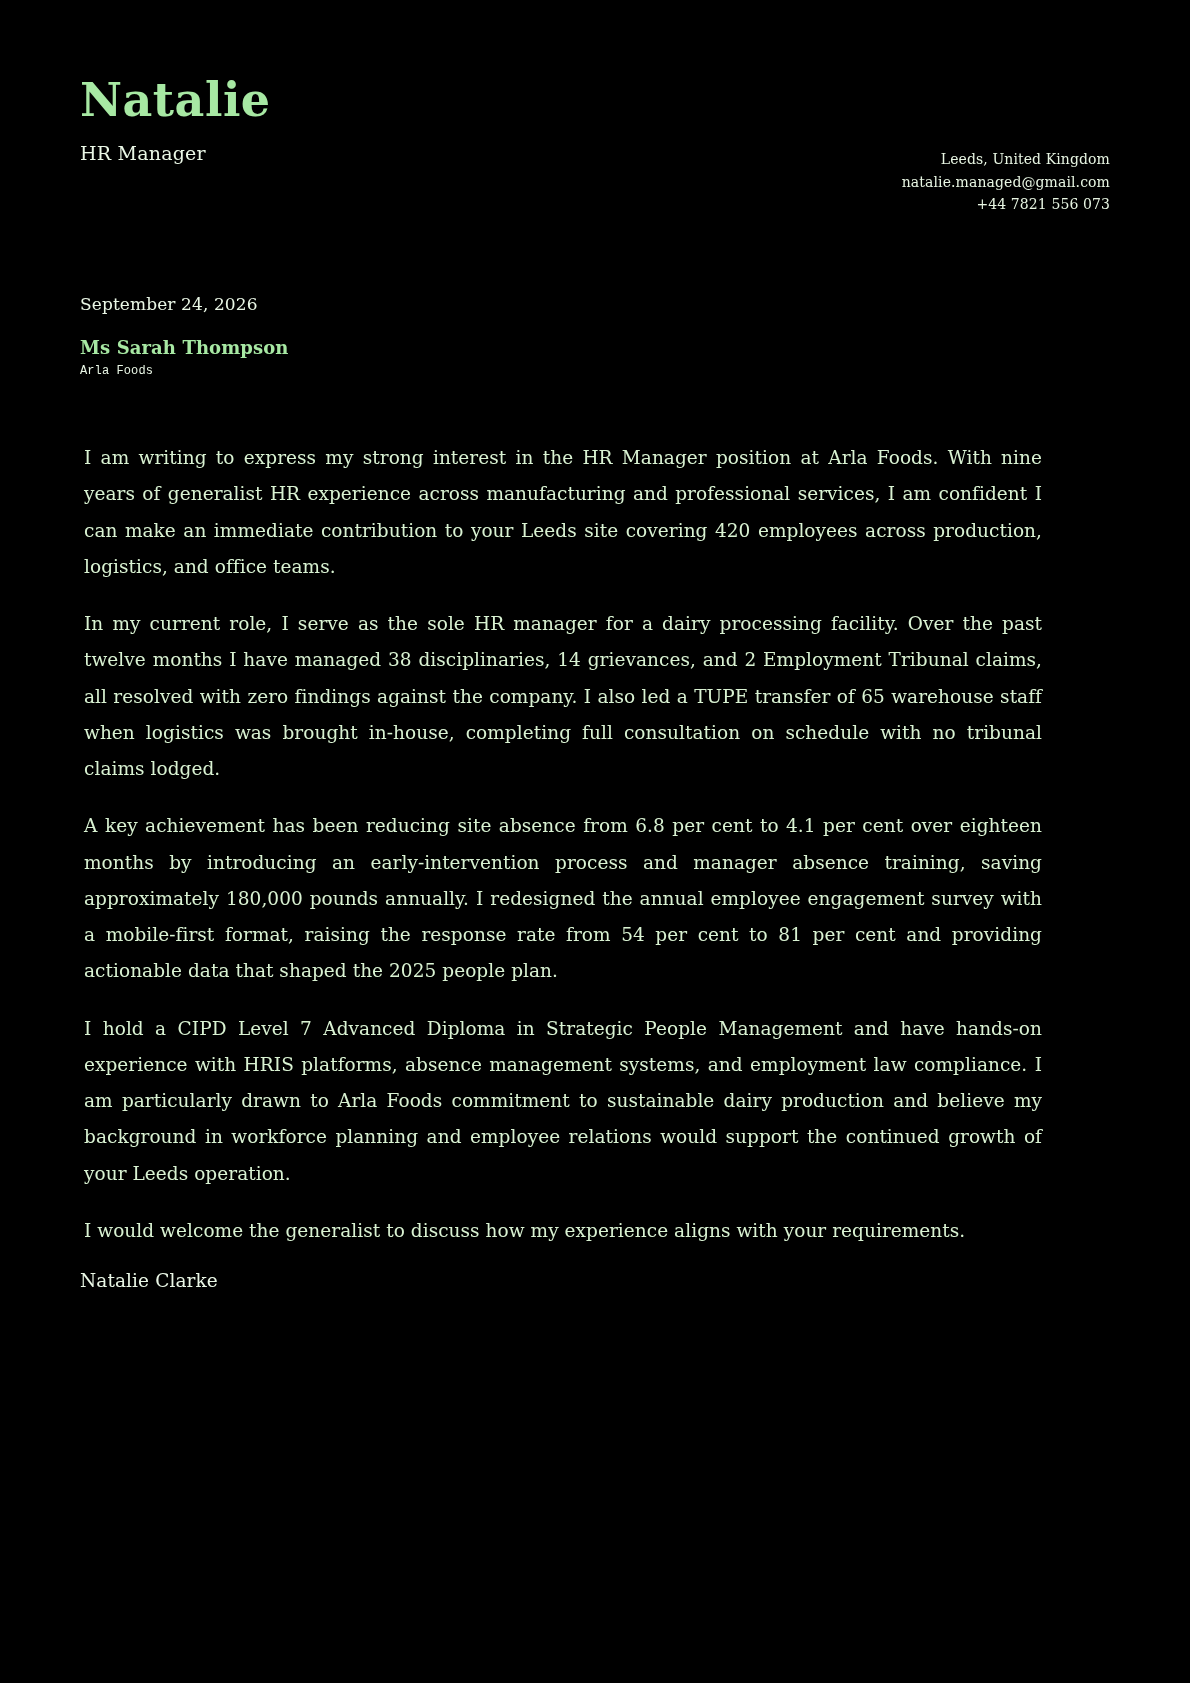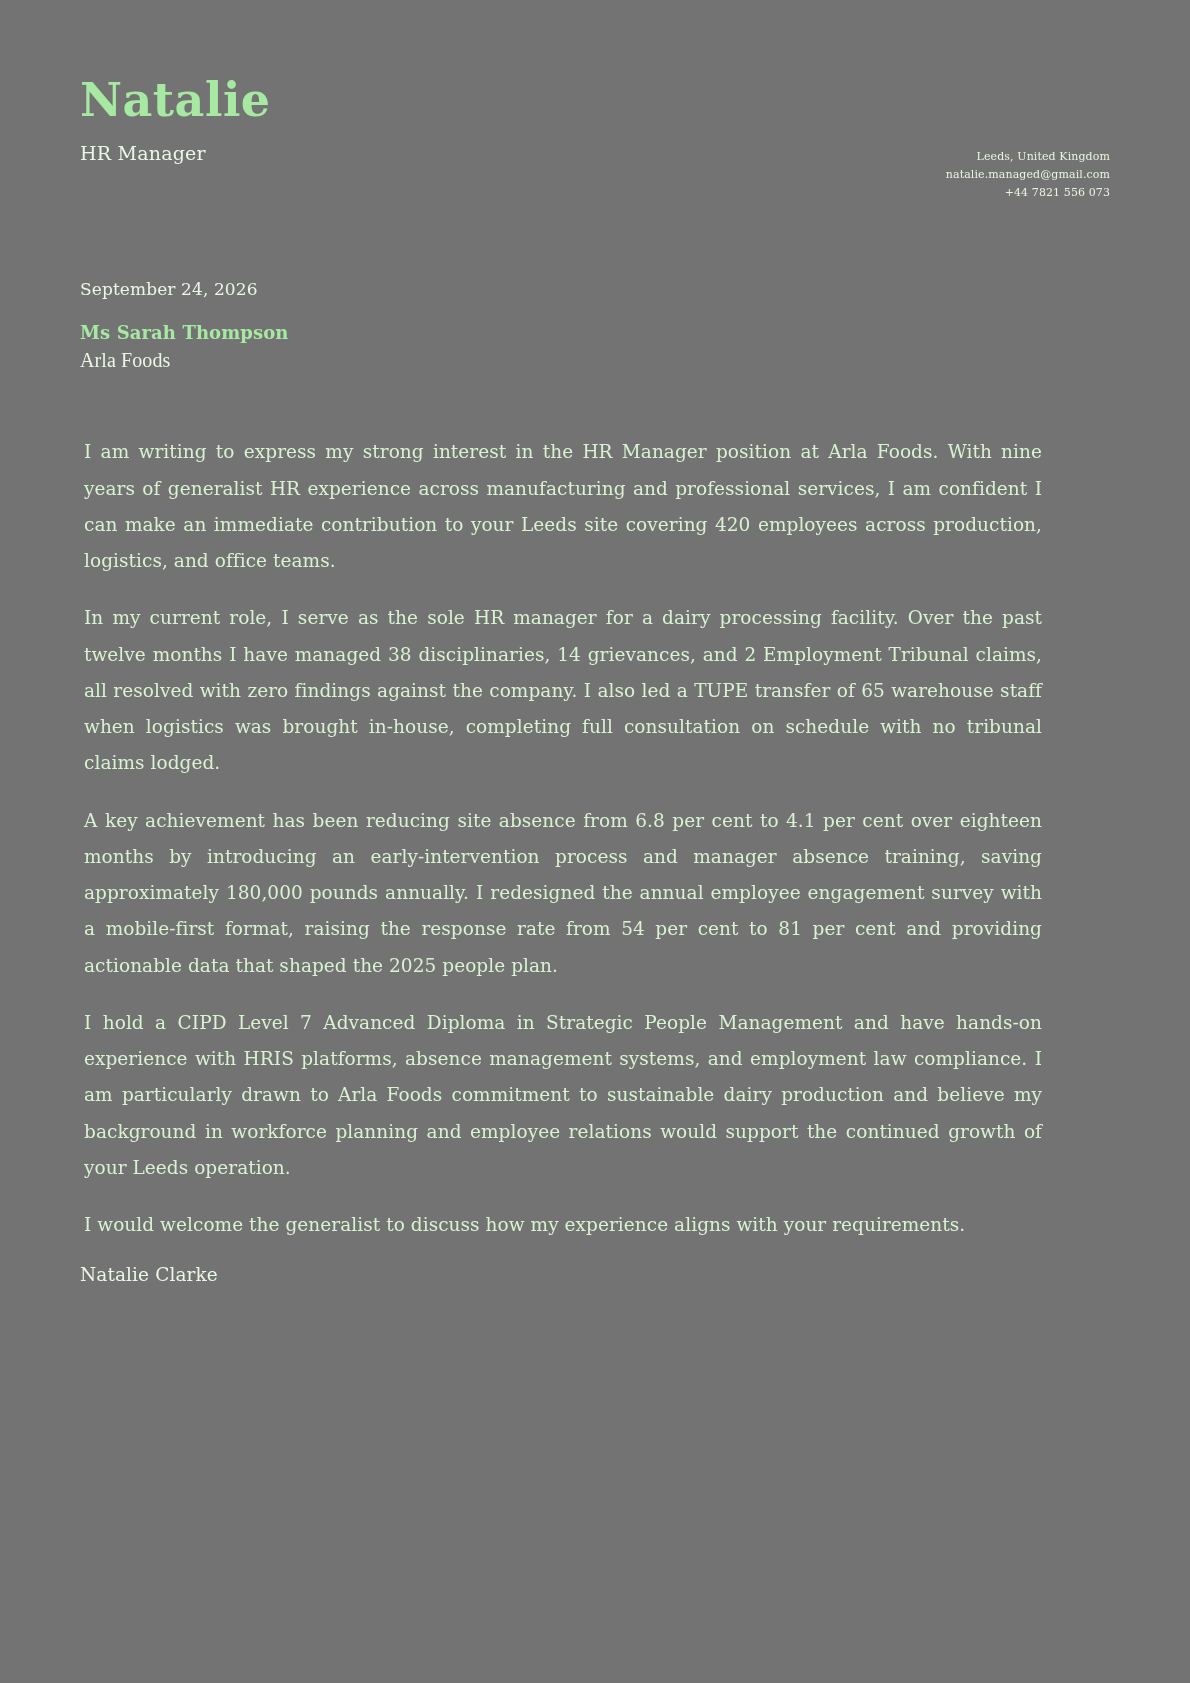--- a/index.html
+++ b/index.html
@@ -12,21 +12,21 @@
     background: #0a6030;
     font-family: "DejaVu Serif", serif;
     overflow: hidden;
   }
   .page {
     position: relative;
     width: 1190px;
     height: 1683px;
     box-sizing: border-box;
     padding: 72px 80px 0 80px;
-    background: #737373;
+    background: #000000;
   }
 
   
   .header {
     display: flex;
     justify-content: space-between;
     align-items: flex-start;
     width: 100%;
   }
   .header-left {
@@ -49,21 +49,21 @@
     font-size: 19px;
     font-weight: 400;
     color: #eaf7e6;
     margin-top: 14px;
     letter-spacing: 0.2px;
   }
   .header-right {
     text-align: right;
     padding-top: 76px;
     font-family: "DejaVu Serif", serif;
-    font-size: 11px;
+    font-size: 14px;
     line-height: 1.62;
     color: #e8f6e3;
     letter-spacing: 0.1px;
   }
   .header-right div { white-space: nowrap; }
 
   
   .meta {
     margin-top: 78px;
   }
@@ -75,22 +75,22 @@
   }
   .recipient-name {
     font-family: "DejaVu Serif", serif;
     font-weight: 700;
     font-size: 18px;
     color: #a7e8a3;
     margin-top: 23px;
     letter-spacing: 0.1px;
   }
   .recipient-company {
-    font-family: Liberation Serif, serif;
-    font-size: 20px;
+    font-family: Liberation Mono, monospace;
+    font-size: 12px;
     color: #eaf7e6;
     margin-top: 6px;
     letter-spacing: 0.1px;
   }
 
   
   .body-block {
     margin-top: 62px;
     width: 962px;
   }

